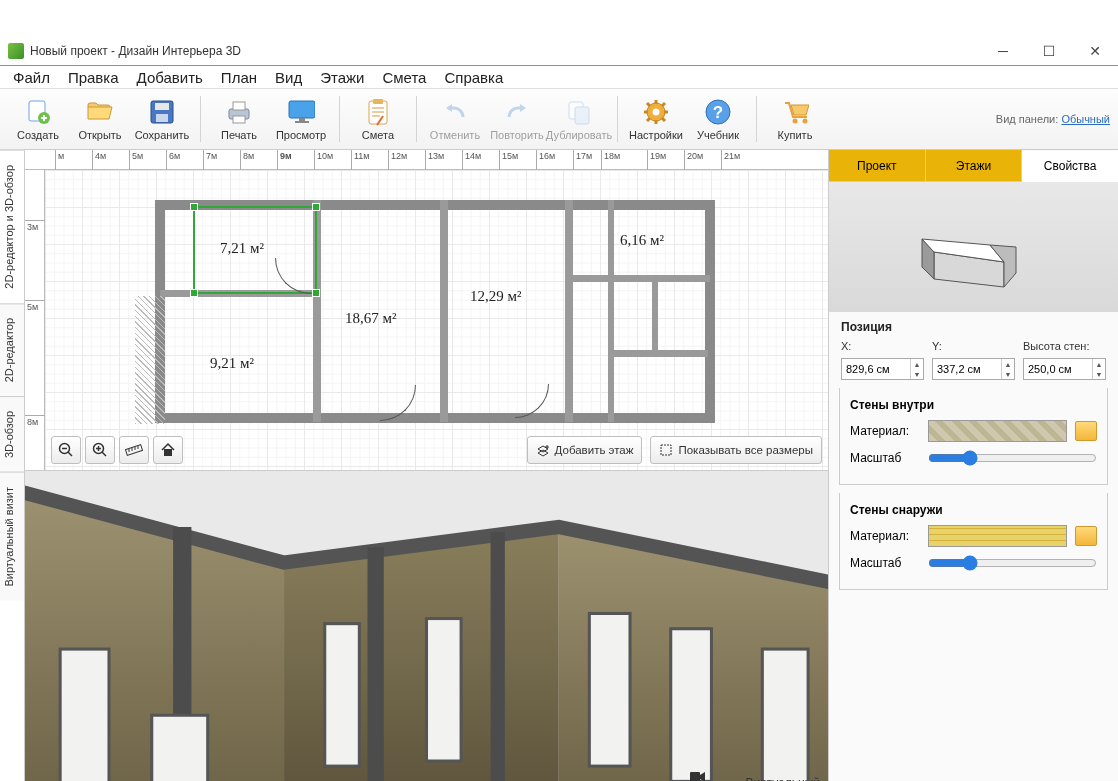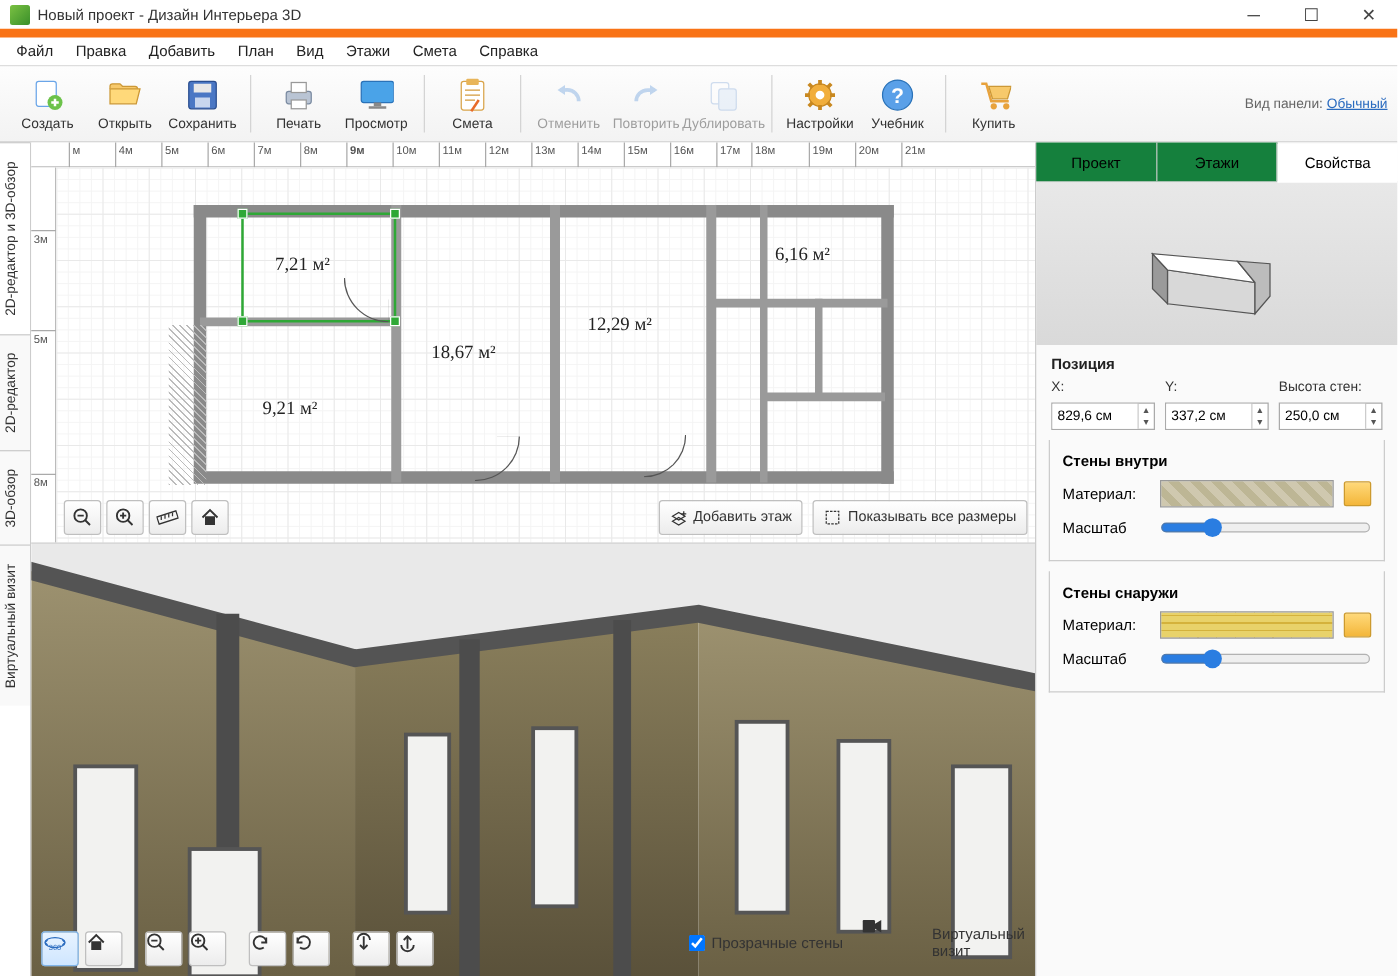--- a/index.html
+++ b/index.html
@@ -1,24 +1,24 @@
 <!DOCTYPE html>
 <html><head>
 <meta charset="utf-8">
 <style>
 * { box-sizing: border-box; margin: 0; padding: 0; font-family: "Segoe UI", Tahoma, Arial, sans-serif; }
 html, body { width: 1118px; height: 781px; overflow: hidden; background:#fff; }
 
 
-.titlebar { height: 30px; display:flex; align-items:center; padding: 0 0 0 8px; font-size:12px; color:#333; border-bottom:7px solid #f97316; }
+.titlebar { height: 30px; display:flex; align-items:center; padding: 0 0 0 8px; font-size:12px; color:#333; border-bottom:1px solid #f97316;margin-top:36px; }
 .titlebar .ico { width:16px; height:16px; margin-right:6px; background:linear-gradient(135deg,#7ac142,#3a8f2a); border-radius:2px;}
 .titlebar-spacer { flex:1; }
 .winbtn { width:46px; height:30px; display:flex; align-items:center; justify-content:center; font-size:14px; color:#444; }
 
-.menubar { height:22px; display:flex; align-items:center; padding:0 4px; font-size:12px; color:#222; }
+.menubar { height:22px; display:flex; align-items:center; padding:0 4px; font-size:15px; color:#222; }
 .menubar span { padding:2px 9px; }
 
 
 .toolbar { height:62px; display:flex; align-items:center; padding:0 8px; border-top:1px solid #ddd; border-bottom:1px solid #ccc; background:linear-gradient(#fdfdfd,#f3f3f3); font-size:11px; color:#333; gap:2px; }
 .tbtn { width:60px; height:56px; display:flex; flex-direction:column; align-items:center; justify-content:center; gap:3px; border-radius:3px; }
 .tbtn .glyph { width:28px; height:28px; display:flex; align-items:center; justify-content:center; }
 .tbtn.disabled { opacity:.45; }
 .tsep { width:1px; height:46px; background:#d4d4d4; margin:0 6px;}
 .toolbar-right { margin-left:auto; font-size:11px; color:#666;}
 .toolbar-right a { color:#2a6bbf; text-decoration:underline;}
@@ -67,21 +67,21 @@
 
 .view3d { flex:1; position:relative; background:linear-gradient(#fafafa,#f0f0f0); overflow:hidden; border-top:1px solid #ccc;}
 .view3d svg{ width:100%; height:100%; display:block;}
 .bottom-toolbar { position:absolute; bottom:8px; left:8px; display:flex; gap:5px;}
 .bottom-right { position:absolute; bottom:8px; right:8px; display:flex; gap:16px; font-size:12px; color:#333; align-items:center;}
 .bottom-right label{ display:flex; align-items:center; gap:5px;}
 .pillbtn.sel{ background:linear-gradient(#e8f3ff,#cfe6ff); border-color:#7fb4e8;}
 
 
 .rtabs { height:32px; display:flex; border-bottom:1px solid #ccc; font-size:12px;}
-.rtabs div{ flex:1; display:flex; align-items:center; justify-content:center; border-right:1px solid #ccc; background:#15803d; }
+.rtabs div{ flex:1; display:flex; align-items:center; justify-content:center; border-right:1px solid #ccc; background:#eab308; }
 .rtabs div:last-child{border-right:none;}
 .rtabs div.active{ background:#fff; border-bottom:1px solid #fff; position:relative; top:1px;}
 .preview3d{ height:130px; background:linear-gradient(#e8e8e8,#d9d9d9); display:flex; align-items:center; justify-content:center;}
 .roomTitleBar{ height:26px; background:#ececec; border-top:1px solid #ccc; border-bottom:1px solid #ccc; display:flex; align-items:center; justify-content:center; font-size:11.5px; gap:4px;}
 .roomTitleBar b{ font-weight:bold;}
 .propSection{ padding:8px 12px; font-size:12px; color:#222;}
 .propSection h4{ font-size:12px; font-weight:bold; margin-bottom:6px;}
 .posgrid{ display:grid; grid-template-columns:1fr 1fr 1fr; gap:6px 8px; align-items:center; font-size:11px;}
 .posgrid .lbl{ color:#333;}
 .spin{ display:flex; border:1px solid #aaa; background:#fff; height:22px;}

